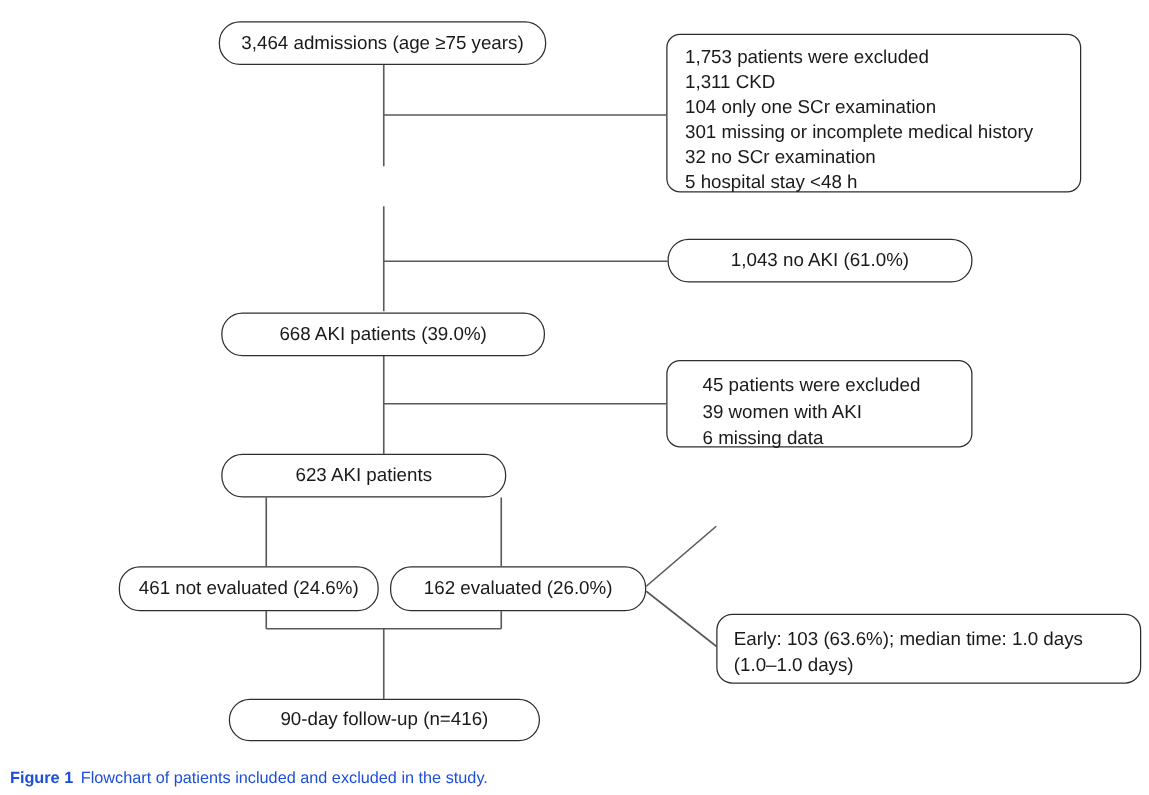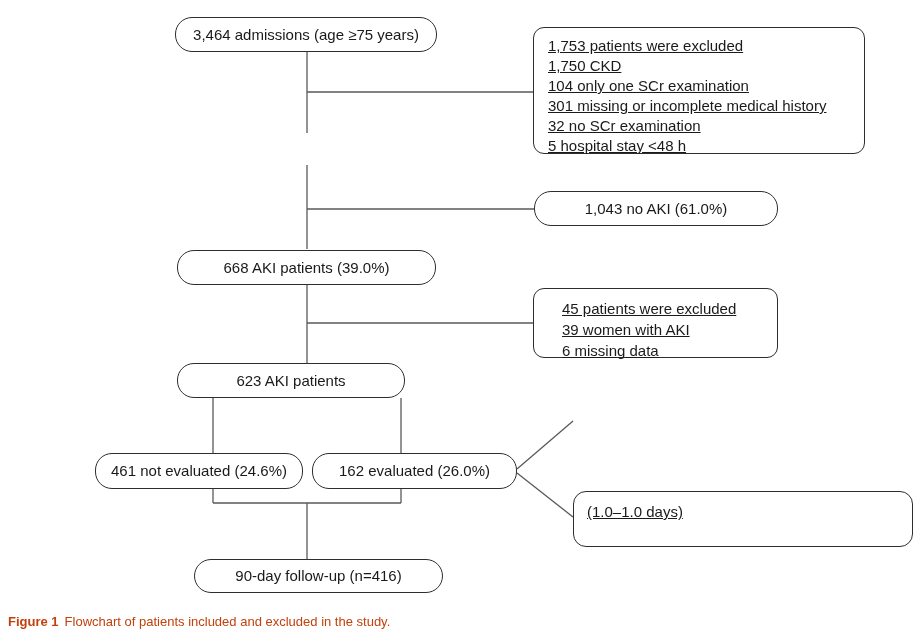--- a/index.html
+++ b/index.html
@@ -39,33 +39,32 @@
     text-align: center;
     white-space: nowrap;
     border-radius: 17px;
   }
   .node.multi {
     display: block;
     white-space: nowrap;
   }
   .node.multi .ln {
     line-height: 20px;
-    text-decoration: underline;
   }
   .node.excluded1 { padding: 8px 6px 0 14px; }
   .node.excluded2 { padding: 9px 6px 16px 28px; line-height: 21px; }
   .node.excluded2 .ln { line-height: 21px; }
   .node.timing { padding: 9px 6px 0 13px; border-radius: 13px; }
   .node.timing .ln { line-height: 21px; }
   .caption {
     position: absolute;
     left: 8px;
     top: 614px;
     font-size: 13px;
-    color: #c2410c;
+    color: #1d4ed8;
     white-space: nowrap;
   }
   .caption .cap-b {
     font-weight: bold;
     margin-right: 6px;
   }
 </style>
 </head>
 <body>
 
@@ -87,21 +86,21 @@
     <line x1="517" y1="469" x2="573" y2="421"></line>
     <line x1="517" y1="473" x2="573" y2="517"></line>
   </svg>
 
   <div class="node center" style="left:175px;top:17px;width:262px;height:35px">
     <span>3,464 admissions (age ≥75 years)</span>
   </div>
 
   <div class="node multi excluded1" style="left:533px;top:27px;width:332px;height:127px">
     <div class="ln">1,753 patients were excluded</div>
-    <div class="ln">1,750 CKD</div>
+    <div class="ln">1,311 CKD</div>
     <div class="ln">104 only one SCr examination</div>
     <div class="ln">301 missing or incomplete medical history</div>
     <div class="ln">32 no SCr examination</div>
     <div class="ln">5 hospital stay &lt;48 h</div>
   </div>
 
 
   <div class="node center" style="left:534px;top:191px;width:244px;height:35px">
     <span>1,043 no AKI (61.0%)</span>
   </div>
@@ -123,24 +122,25 @@
   <div class="node center" style="left:95px;top:453px;width:208px;height:36px">
     <span>461 not evaluated (24.6%)</span>
   </div>
 
   <div class="node center" style="left:312px;top:453px;width:205px;height:36px">
     <span>162 evaluated (26.0%)</span>
   </div>
 
 
   <div class="node multi timing" style="left:573px;top:491px;width:340px;height:56px">
+    <div class="ln">Early: 103 (63.6%); median time: 1.0 days</div>
     <div class="ln">(1.0–1.0 days)</div>
   </div>
 
-  <div class="node center" style="left:194px;top:559px;width:249px;height:34px">
+  <div class="node center" style="left:183px;top:559px;width:249px;height:34px">
     <span>90-day follow-up (n=416)</span>
   </div>
 
   <div class="caption">
     <span class="cap-b">Figure 1</span><span>Flowchart of patients included and excluded in the study.</span>
   </div>
 
 </div>
 
 </body></html>

